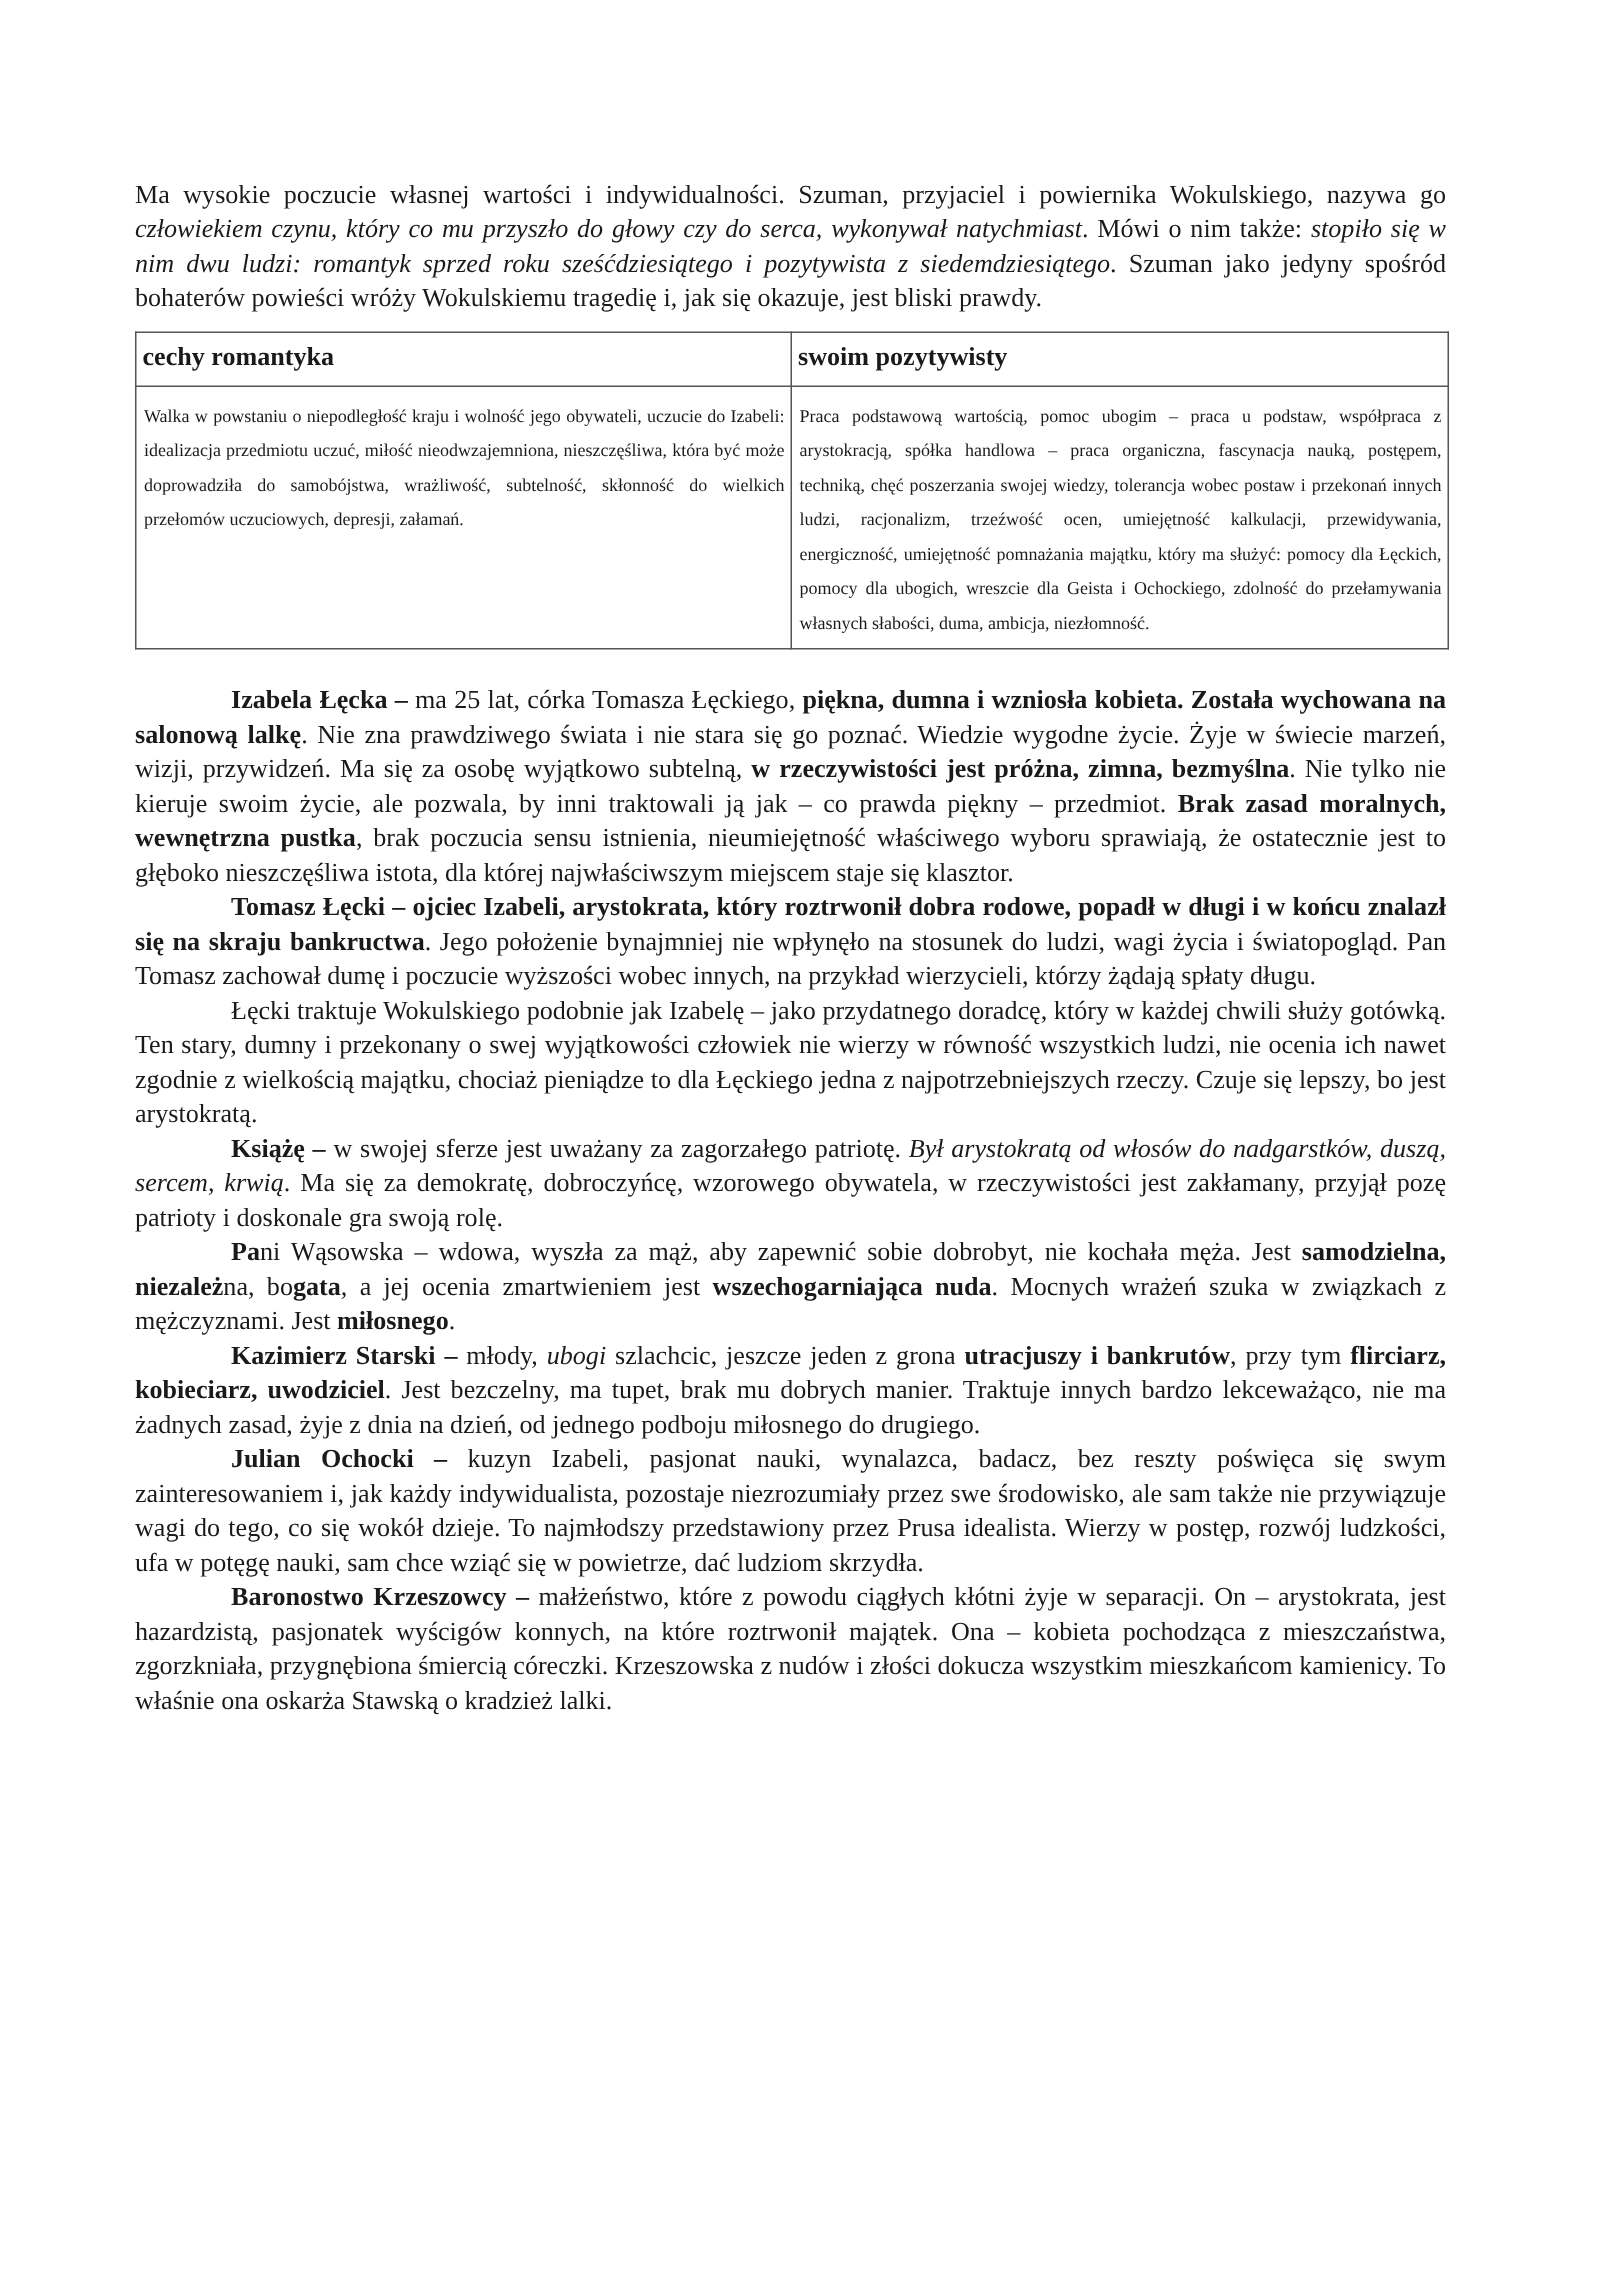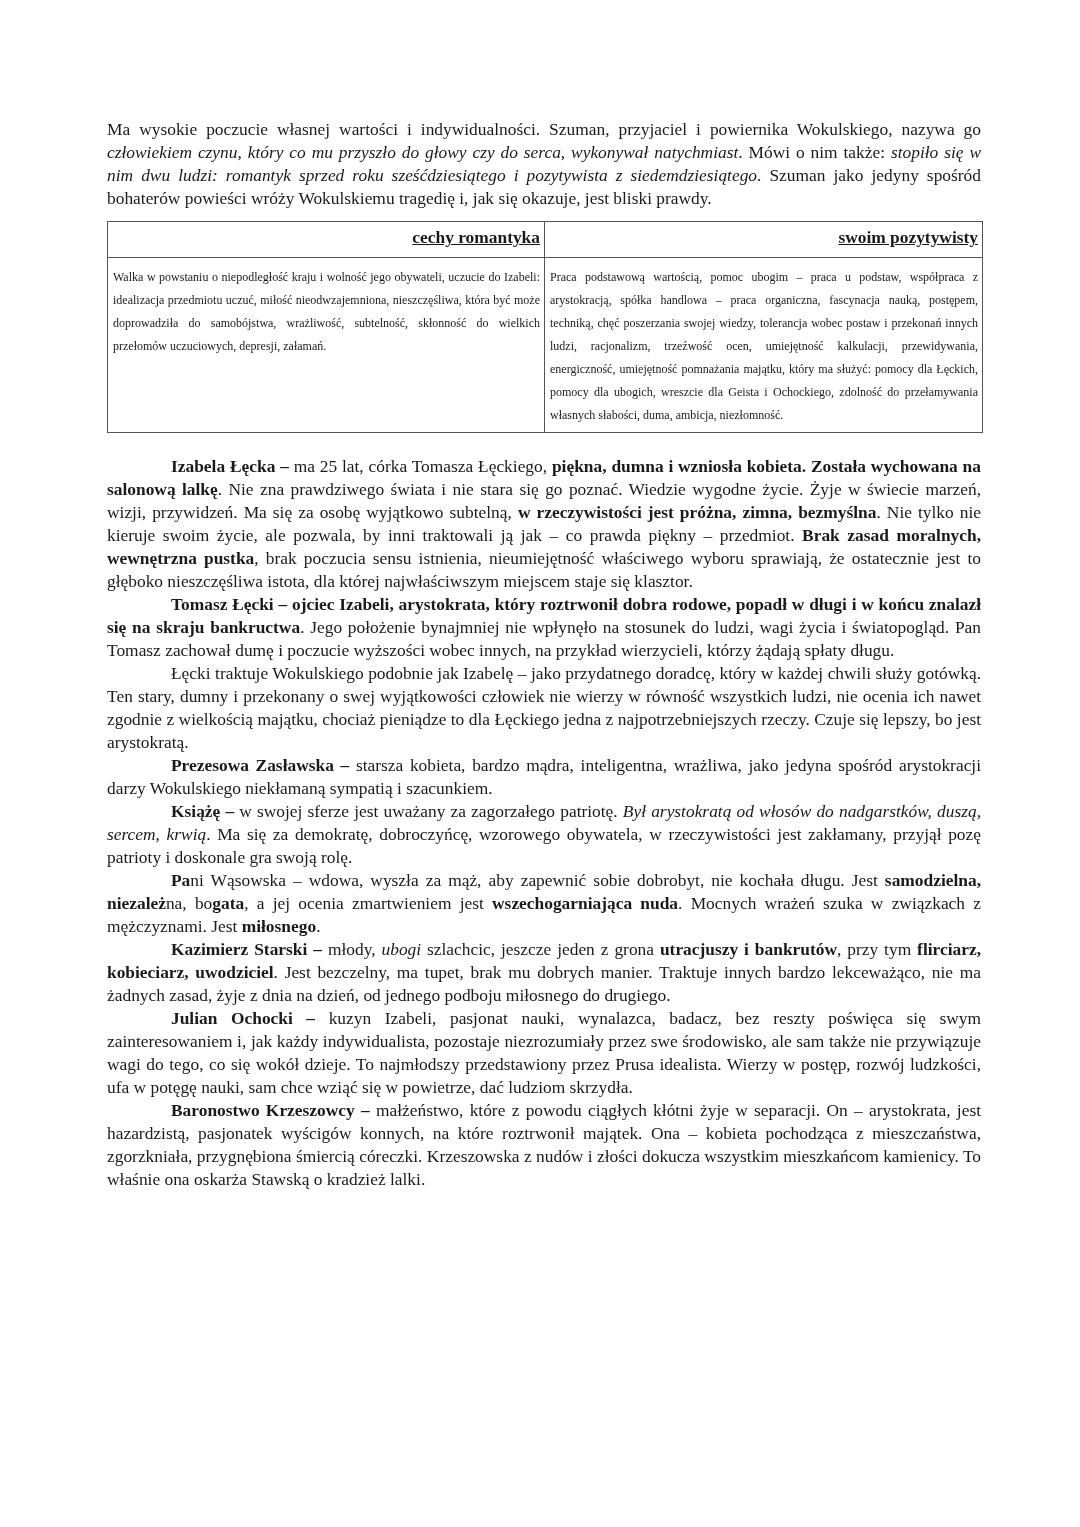--- a/index.html
+++ b/index.html
@@ -2,38 +2,38 @@
 <html><head>
 <meta charset="utf-8">
 <style>
   html, body { margin: 0; padding: 0; background: #ffffff; }
   body {
     width: 1080px; height: 1527px; position: relative; overflow: hidden;
     font-family: "Liberation Serif", "DejaVu Serif", serif;
     color: #1a1a1a;
   }
   .page {
-    position: absolute; left: 107px; top: 118px; width: 874px;
+    position: absolute; left: 90px; top: 118px; width: 874px;
     font-size: 17.4px; line-height: 23px;
   }
   p { margin: 0; text-align: justify; }
   .indent { text-indent: 64px; }
   b, .b { font-weight: bold; }
   i { font-style: italic; }
   table.traits {
     width: 875px; border-collapse: collapse; margin-top: 11px; margin-bottom: 22px;
     table-layout: fixed;
   }
   table.traits th, table.traits td {
     border: 1.3px solid #555;
     vertical-align: top;
   }
   table.traits th {
-    font-weight: bold; text-align: right; height: 31px; padding: 4px 4px 0 4px;
-    font-size: 17.4px; line-height: 23px; text-decoration: underline;
+    font-weight: bold; text-align: left; height: 31px; padding: 4px 4px 0 4px;
+    font-size: 17.4px; line-height: 23px;
   }
   table.traits td {
     padding: 8px 4px 5px 5px; text-align: justify; font-size: 12px; line-height: 23px;
   }
   table.traits col.c1 { width: 437px; }
   table.traits col.c2 { width: 438px; }
 </style>
 </head>
 <body>
 
@@ -59,25 +59,24 @@
       </tr>
     </tbody>
   </table>
 
   <p class="indent"><b>Izabela Łęcka –</b><span> ma 25 lat, córka Tomasza Łęckiego, </span><b>piękna, dumna i wzniosła kobieta. Została wychowana na salonową lalkę</b><span>. Nie zna prawdziwego świata i nie stara się go poznać. Wiedzie wygodne życie. Żyje w świecie marzeń, wizji, przywidzeń. Ma się za osobę wyjątkowo subtelną, </span><b>w rzeczywistości jest próżna, zimna, bezmyślna</b><span>. Nie tylko nie kieruje swoim życie, ale pozwala, by inni traktowali ją jak – co prawda piękny – przedmiot. </span><b>Brak zasad moralnych, wewnętrzna pustka</b><span>, brak poczucia sensu istnienia, nieumiejętność właściwego wyboru sprawiają, że ostatecznie jest to głęboko nieszczęśliwa istota, dla której najwłaściwszym miejscem staje się klasztor.</span></p>
 
   <p class="indent"><b>Tomasz Łęcki – ojciec Izabeli, arystokrata, który roztrwonił dobra rodowe, popadł w długi i w końcu znalazł się na skraju bankructwa</b><span>. Jego położenie bynajmniej nie wpłynęło na stosunek do ludzi, wagi życia i światopogląd. Pan Tomasz zachował dumę i poczucie wyższości wobec innych, na przykład wierzycieli, którzy żądają spłaty długu.</span></p>
 
   <p class="indent"><span>Łęcki traktuje Wokulskiego podobnie jak Izabelę – jako przydatnego doradcę, który w każdej chwili służy gotówką. Ten stary, dumny i przekonany o swej wyjątkowości człowiek nie wierzy w równość wszystkich ludzi, nie ocenia ich nawet zgodnie z wielkością majątku, chociaż pieniądze to dla Łęckiego jedna z najpotrzebniejszych rzeczy. Czuje się lepszy, bo jest arystokratą.</span></p>
 
-  <p class="indent"><b>Prezesowa Zasławska –</b><span> starsza kobieta, bardzo mądra, inteligentna, wrażliwa, jako jedyna spośród arystokracji darzy Wokulskiego niekłamaną sympatią i szacunkiem.</span></p>
 
   <p class="indent"><b>Książę –</b><span> w swojej sferze jest uważany za zagorzałego patriotę. </span><i>Był arystokratą od włosów do nadgarstków, duszą, sercem, krwią</i><span>. Ma się za demokratę, dobroczyńcę, wzorowego obywatela, w rzeczywistości jest zakłamany, przyjął pozę patrioty i doskonale gra swoją rolę.</span></p>
 
-  <p class="indent"><b>Pa</b><span>ni Wąsowska – wdowa, wyszła za mąż, aby zapewnić sobie dobrobyt, nie kochała długu. Jest </span><b>samodzielna, niezależ</b><span>na, bo</span><b>gata</b><span>, a jej ocenia zmartwieniem jest </span><b>wszechogarniająca nuda</b><span>. Mocnych wrażeń szuka w związkach z mężczyznami. Jest </span><b>miłosnego</b><span>.</span></p>
+  <p class="indent"><b>Pa</b><span>ni Wąsowska – wdowa, wyszła za mąż, aby zapewnić sobie dobrobyt, nie kochała męża. Jest </span><b>samodzielna, niezależ</b><span>na, bo</span><b>gata</b><span>, a jej ocenia zmartwieniem jest </span><b>wszechogarniająca nuda</b><span>. Mocnych wrażeń szuka w związkach z mężczyznami. Jest </span><b>miłosnego</b><span>.</span></p>
 
   <p class="indent"><b>Kazimierz Starski –</b><span> młody, </span><i>ubogi</i><span> szlachcic, jeszcze jeden z grona </span><b>utracjuszy i bankrutów</b><span>, przy tym </span><b>flirciarz, kobieciarz, uwodziciel</b><span>. Jest bezczelny, ma tupet, brak mu dobrych manier. Traktuje innych bardzo lekceważąco, nie ma żadnych zasad, żyje z dnia na dzień, od jednego podboju miłosnego do drugiego.</span></p>
 
   <p class="indent"><b>Julian Ochocki –</b><span> kuzyn Izabeli, pasjonat nauki, wynalazca, badacz, bez reszty poświęca się swym zainteresowaniem i, jak każdy indywidualista, pozostaje niezrozumiały przez swe środowisko, ale sam także nie przywiązuje wagi do tego, co się wokół dzieje. To najmłodszy przedstawiony przez Prusa idealista. Wierzy w postęp, rozwój ludzkości, ufa w potęgę nauki, sam chce wziąć się w powietrze, dać ludziom skrzydła.</span></p>
 
   <p class="indent"><b>Baronostwo Krzeszowcy –</b><span> małżeństwo, które z powodu ciągłych kłótni żyje w separacji. On – arystokrata, jest hazardzistą, pasjonatek wyścigów konnych, na które roztrwonił majątek. Ona – kobieta pochodząca z mieszczaństwa, zgorzkniała, przygnębiona śmiercią córeczki. Krzeszowska z nudów i złości dokucza wszystkim mieszkańcom kamienicy. To właśnie ona oskarża Stawską o kradzież lalki.</span></p>
 
 </div>
 
 </body></html>

